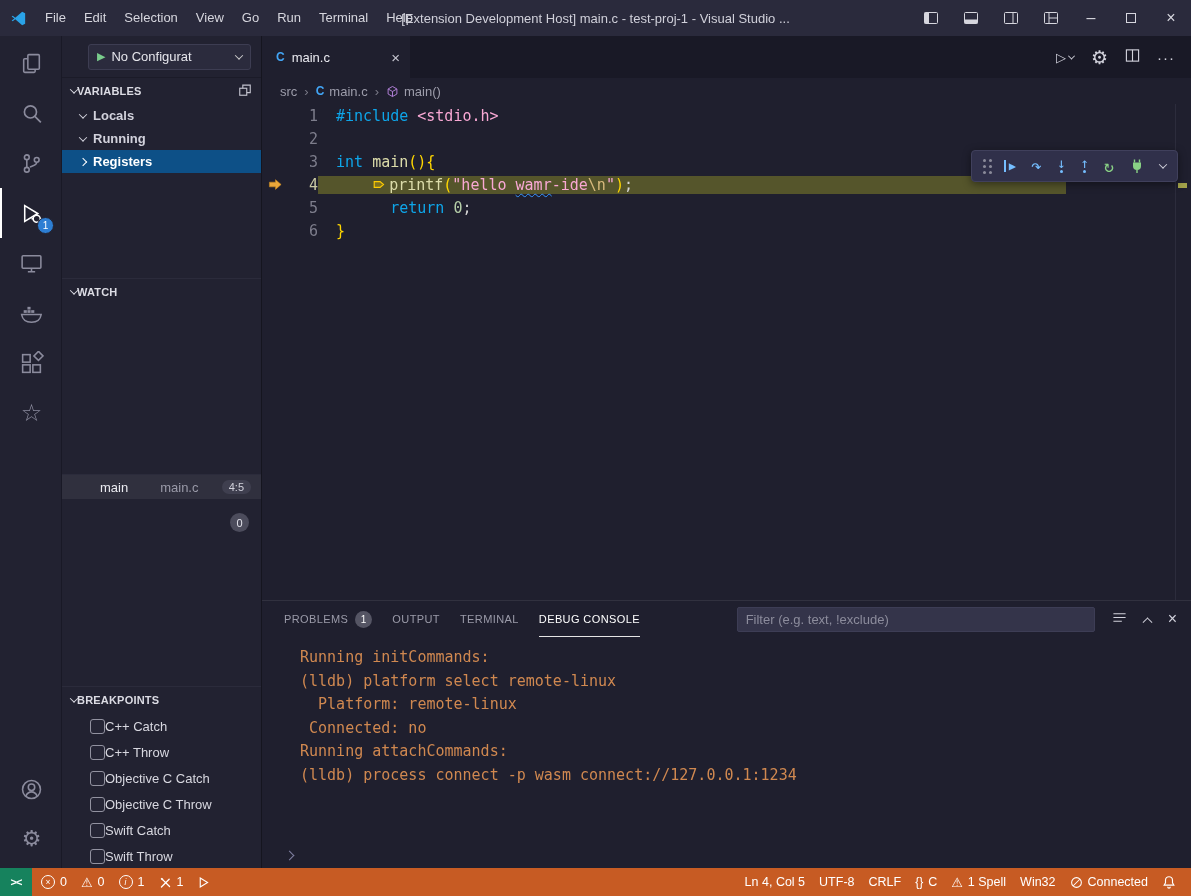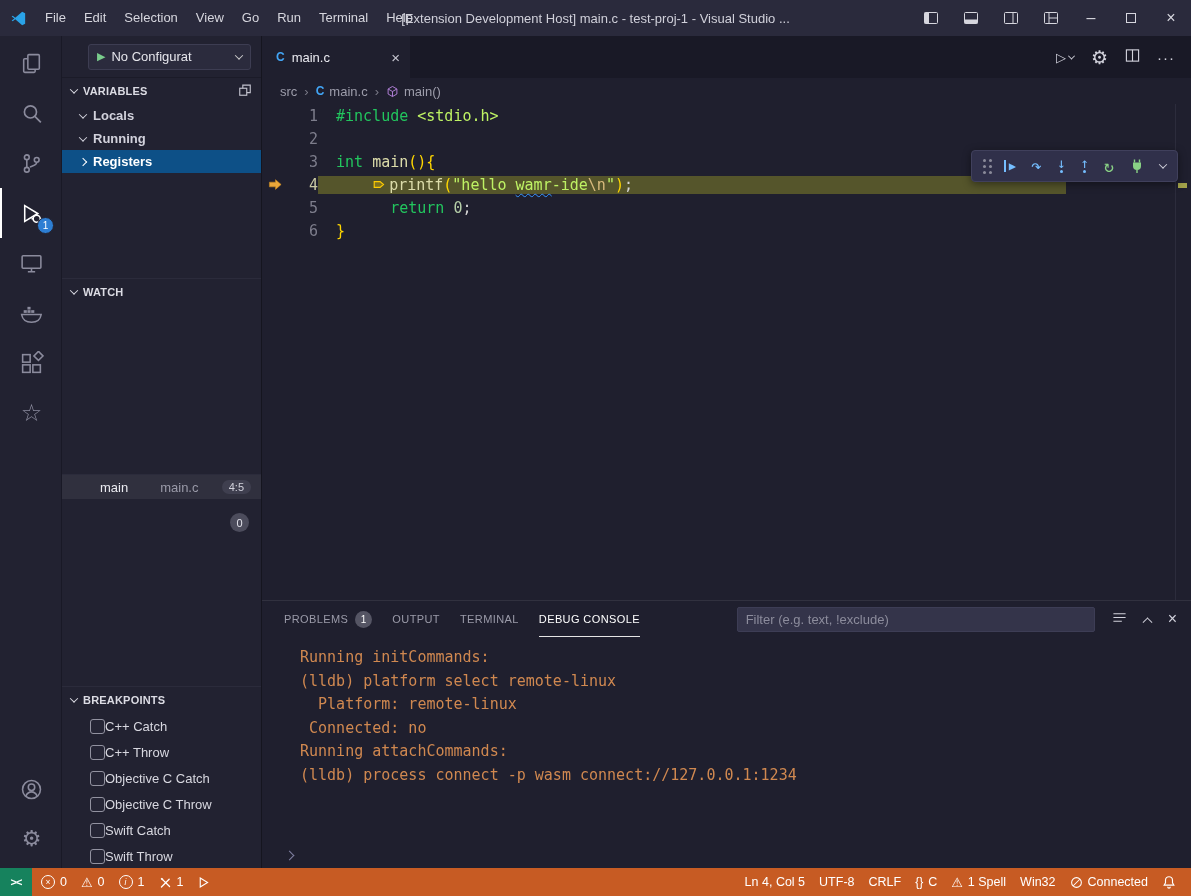--- a/index.html
+++ b/index.html
@@ -33,21 +33,21 @@
 .ab-badge{position:absolute;right:7px;bottom:4px;min-width:17px;height:17px;border-radius:9px;background:#2d7ed3;color:#fff;font-size:10px;display:flex;align-items:center;justify-content:center;border:1px solid #222231}
 #ab-bottom{margin-top:auto;padding-bottom:4px}
 
 
 .sidebar{width:200px;background:#222231;border-right:1px solid #15151f;display:flex;flex-direction:column;font-size:13px}
 .sb-toolbar{height:42px;flex:0 0 42px;display:flex;align-items:center;padding:0 10px 0 26px;border-bottom:1px solid #1b1b28}
 .cfg{flex:1;height:26px;background:#2b2b3d;border:1px solid #3d3d52;border-radius:3px;display:flex;align-items:center;padding:0 8px;gap:6px;color:#e6e6ec;white-space:nowrap;overflow:hidden}
 .cfg .play{color:#79cc8c;font-size:11px}
 .cfg .chev{margin-left:auto;width:6px;height:6px;color:#ccc}
 .sect{display:flex;flex-direction:column;border-top:1px solid #2b2b3b;min-height:0;overflow:hidden}
-.sect-header{height:26px;flex:0 0 26px;display:flex;align-items:center;gap:6px;padding:0 9px;font-size:11px;font-weight:bold;color:#dcdce4;letter-spacing:.2px}
+.sect-header{height:26px;flex:0 0 26px;display:flex;align-items:center;padding:0 9px;font-size:11px;font-weight:bold;color:#dcdce4;letter-spacing:.2px}
 .sect-header .chev{width:6px;height:6px}
 .sect-status{font-size:10px;color:#8f8f9d;margin-left:4px;font-weight:bold}
 .sect-action{margin-left:auto;color:#c2c2ce}
 .tree-row{height:23px;display:flex;align-items:center;gap:7px;padding-left:18px;color:#d2d2dc}
 .tree-row .chev{width:6px;height:6px}
 .tree-row.selected{background:#0d5087;color:#fff}
 .bold-label{font-weight:600}
 .cs-row{height:24px;display:flex;align-items:center;padding:0 10px 0 38px;background:rgba(255,255,255,.065)}
 .cs-name{color:#eaeaf0}
 .cs-file{color:#9a9aa8;margin-left:32px}
@@ -69,21 +69,21 @@
 .crumb-sep{color:#7a7a88}
 .code-area{flex:1;background:#1f1f2e;position:relative;font-family:"DejaVu Sans Mono",monospace;font-size:15px;overflow:hidden}
 .code-area::before{content:"";position:absolute;right:15px;top:0;bottom:0;width:1px;background:#2c2c3c}
 .ruler-mark{position:absolute;right:4px;top:79px;width:9px;height:5px;background:#a2a24a}
 .cline{height:23px;display:flex;align-items:center;white-space:pre}
 .glyph{width:26px;display:inline-flex;justify-content:center}
 .lnum{width:30px;display:inline-block;text-align:right;color:#7d7d8c}
 .ltext{padding-left:18px}
 .cline.current .ltext{background:#55552b;display:inline-block;min-width:748px}
 .cline.current .lnum{color:#c9c9a4}
-.tk.kw{color:#22c55e}.tk.fn{color:#dcdcaa}.tk.str{color:#bef264}.tk.esc{color:#d7ba7d}
+.tk.kw{color:#0ea5e9}.tk.fn{color:#dcdcaa}.tk.str{color:#f9a8d4}.tk.esc{color:#d7ba7d}
 .tk.num{color:#b5cea8}.tk.br{color:#ffd700}.tk.pl{color:#d4d4d4}
 .tk.spell{text-decoration:underline wavy #3794ff;text-decoration-thickness:1px;text-underline-offset:3px;text-decoration-skip-ink:none}
 .ip-icon{display:inline-flex;vertical-align:-1px;margin:0 3px 0 1px}
 
 
 .debug-toolbar{position:absolute;top:46px;right:13px;height:32px;background:#30304a;border:1px solid #40405c;border-radius:4px;box-shadow:0 2px 8px rgba(0,0,0,.45);display:flex;align-items:center;padding:0 11px;gap:15px;z-index:5}
 .dbg-btn{display:inline-flex;align-items:center;justify-content:center;color:#d0d0da}
 .grip{width:3px;height:3px;border-radius:50%;background:#8a8a99;box-shadow:6px 0 #8a8a99,0 6px #8a8a99,6px 6px #8a8a99,0 12px #8a8a99,6px 12px #8a8a99;margin:-12px 3px 0 0}
 .ic-cont{display:inline-flex;align-items:center;color:#75beff}
 .ic-cont i{width:2.5px;height:12px;background:currentColor;margin-right:2.5px}

